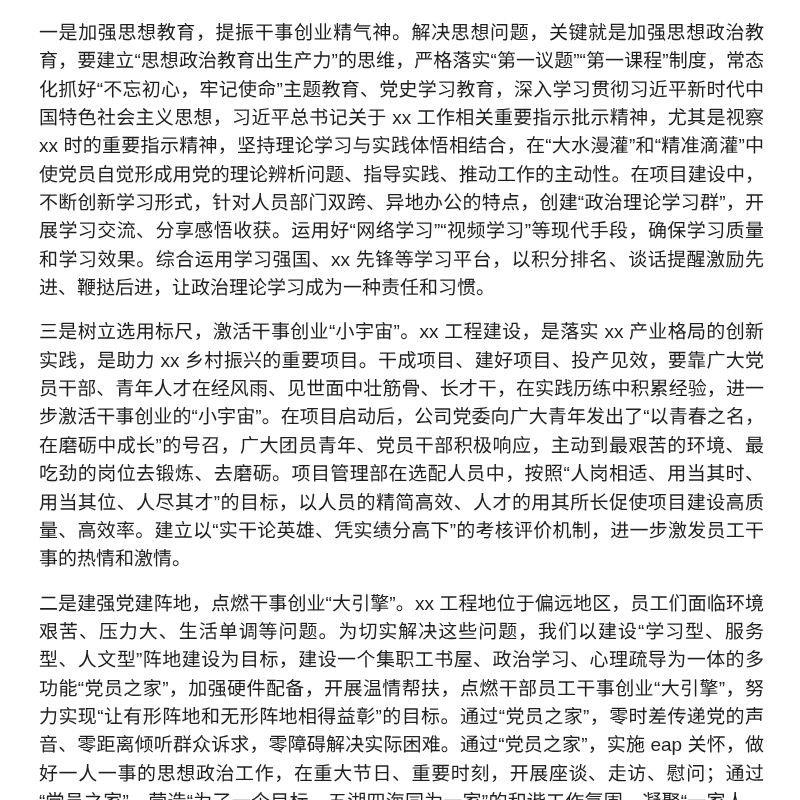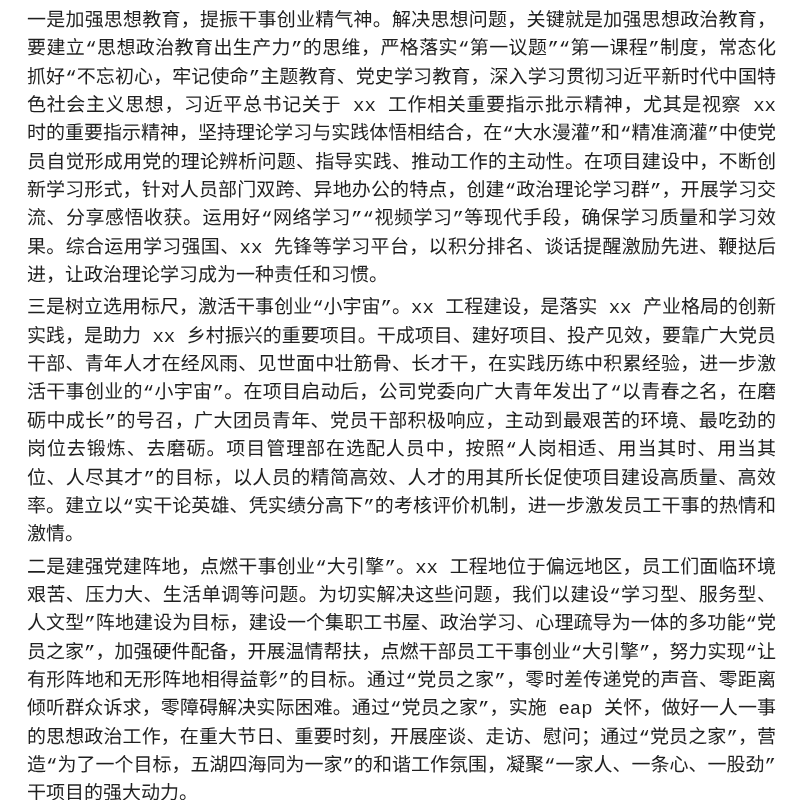--- a/index.html
+++ b/index.html
@@ -17,24 +17,23 @@
     width: 800px;
     padding: 3px 20px 0 23px;
     font-family: "Liberation Sans", "DejaVu Sans", sans-serif;
     font-size: 19px;
     line-height: 28.35px;
     color: #1f1f1f;
     text-align: justify;
     text-justify: inter-ideograph;
   }
   .page p {
-    margin: 4px;
+    margin: 16px;
     padding: 0;
     word-break: break-all;
-    font-family: Liberation Mono, monospace;
   }
 </style>
 </head>
 <body>
 
 <div class="page">
   <p>一是加强思想教育，提振干事创业精气神。解决思想问题，关键就是加强思想政治教育，要建立“思想政治教育出生产力”的思维，严格落实“第一议题”“第一课程”制度，常态化抓好“不忘初心，牢记使命”主题教育、党史学习教育，深入学习贯彻习近平新时代中国特色社会主义思想，习近平总书记关于 xx 工作相关重要指示批示精神，尤其是视察 xx 时的重要指示精神，坚持理论学习与实践体悟相结合，在“大水漫灌”和“精准滴灌”中使党员自觉形成用党的理论辨析问题、指导实践、推动工作的主动性。在项目建设中，不断创新学习形式，针对人员部门双跨、异地办公的特点，创建“政治理论学习群”，开展学习交流、分享感悟收获。运用好“网络学习”“视频学习”等现代手段，确保学习质量和学习效果。综合运用学习强国、xx 先锋等学习平台，以积分排名、谈话提醒激励先进、鞭挞后进，让政治理论学习成为一种责任和习惯。</p>
   <p>三是树立选用标尺，激活干事创业“小宇宙”。xx 工程建设，是落实 xx 产业格局的创新实践，是助力 xx 乡村振兴的重要项目。干成项目、建好项目、投产见效，要靠广大党员干部、青年人才在经风雨、见世面中壮筋骨、长才干，在实践历练中积累经验，进一步激活干事创业的“小宇宙”。在项目启动后，公司党委向广大青年发出了“以青春之名，在磨砺中成长”的号召，广大团员青年、党员干部积极响应，主动到最艰苦的环境、最吃劲的岗位去锻炼、去磨砺。项目管理部在选配人员中，按照“人岗相适、用当其时、用当其位、人尽其才”的目标，以人员的精简高效、人才的用其所长促使项目建设高质量、高效率。建立以“实干论英雄、凭实绩分高下”的考核评价机制，进一步激发员工干事的热情和激情。</p>
   <p>二是建强党建阵地，点燃干事创业“大引擎”。xx 工程地位于偏远地区，员工们面临环境艰苦、压力大、生活单调等问题。为切实解决这些问题，我们以建设“学习型、服务型、人文型”阵地建设为目标，建设一个集职工书屋、政治学习、心理疏导为一体的多功能“党员之家”，加强硬件配备，开展温情帮扶，点燃干部员工干事创业“大引擎”，努力实现“让有形阵地和无形阵地相得益彰”的目标。通过“党员之家”，零时差传递党的声音、零距离倾听群众诉求，零障碍解决实际困难。通过“党员之家”，实施 eap 关怀，做好一人一事的思想政治工作，在重大节日、重要时刻，开展座谈、走访、慰问；通过“党员之家”，营造“为了一个目标，五湖四海同为一家”的和谐工作氛围，凝聚“一家人、一条心、一股劲”干项目的强大动力。</p>
   <p>xx 以“红色工地”创建为总抓手，建强组织，压实责任，激发动能，不断引领项目高质量、高效率推进</p>

